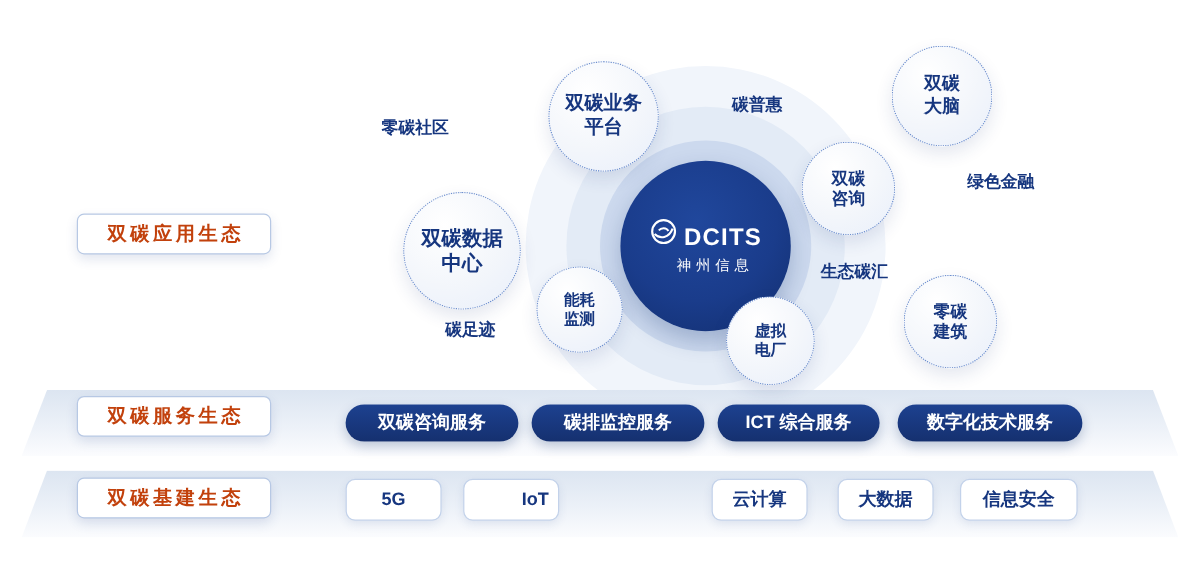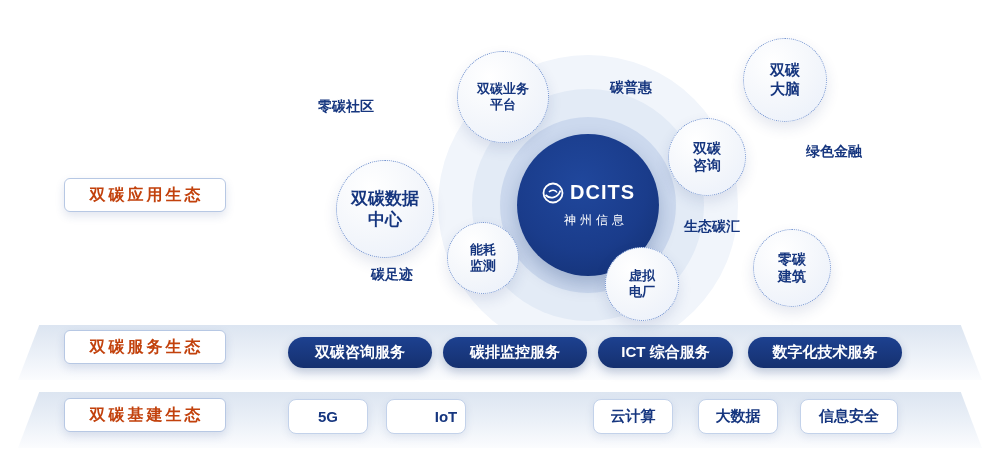--- a/index.html
+++ b/index.html
@@ -14,21 +14,21 @@
   .ring-mid   { left:472px; top:89px;  width:232px; height:232px; background:#e3ebf6; }
   .ring-inner { left:500px; top:117px; width:176px; height:176px; background:#ccd9ee; }
   .core {
     position:absolute; left:517px; top:134px; width:142px; height:142px;
     border-radius:50%; z-index:2;
     background:radial-gradient(circle at 45% 35%, #20479c 0%, #1a3c8b 55%, #122e6e 100%);
     display:flex; flex-direction:column; align-items:center; justify-content:center;
     color:#ffffff;
     box-shadow:0 8px 18px rgba(20,50,110,.25);
   }
-  .core-row { display:flex; align-items:flex-start; gap:5px; }
+  .core-row { display:flex; align-items:flex-end; gap:5px; }
   .core-logo-text { font-size:20px; font-weight:bold; letter-spacing:1px; }
   .core-sub { font-size:12px; letter-spacing:4px; margin-top:3px; margin-left:16px;font-family:Liberation Serif, serif; }
 
   
   .band { position:absolute; left:18px; right:18px; z-index:2; }
   .band-services {
     top:325px; height:55px;
     background:linear-gradient(180deg,#dce5f1 0%, #ecf1f8 55%, #fbfcfe 100%);
     clip-path:polygon(2.2% 0, 97.8% 0, 100% 100%, 0 100%);
   }
@@ -53,21 +53,21 @@
 
   
   .bubble {
     position:absolute; border-radius:50%; z-index:3;
     background:radial-gradient(circle at 35% 28%, #ffffff 0%, #f3f6fb 55%, #e9effa 100%);
     border:1px dotted #6e8fce;
     box-shadow:0 6px 14px rgba(30,60,120,.12);
     display:flex; align-items:center; justify-content:center; text-align:center;
     color:#16367F; font-weight:bold; white-space:pre-line; line-height:1.25;
   }
-  .b-platform { left:457px; top:51px;  width:90px; height:90px; font-size:13px; }
+  .b-platform { left:457px; top:51px;  width:90px; height:90px; font-size:16px; }
   .b-brain    { left:743px; top:38px;  width:82px; height:82px; font-size:15px; }
   .b-consult  { left:668px; top:118px; width:76px; height:76px; font-size:14px; }
   .b-data     { left:336px; top:160px; width:96px; height:96px; font-size:17px; }
   .b-energy   { left:447px; top:222px; width:70px; height:70px; font-size:13px; }
   .b-vpp      { left:605px; top:247px; width:72px; height:72px; font-size:13px; }
   .b-building { left:753px; top:229px; width:76px; height:76px; font-size:14px; }
 
   
   .tag {
     position:absolute; z-index:3; color:#16367F; font-weight:bold; font-size:14px;

